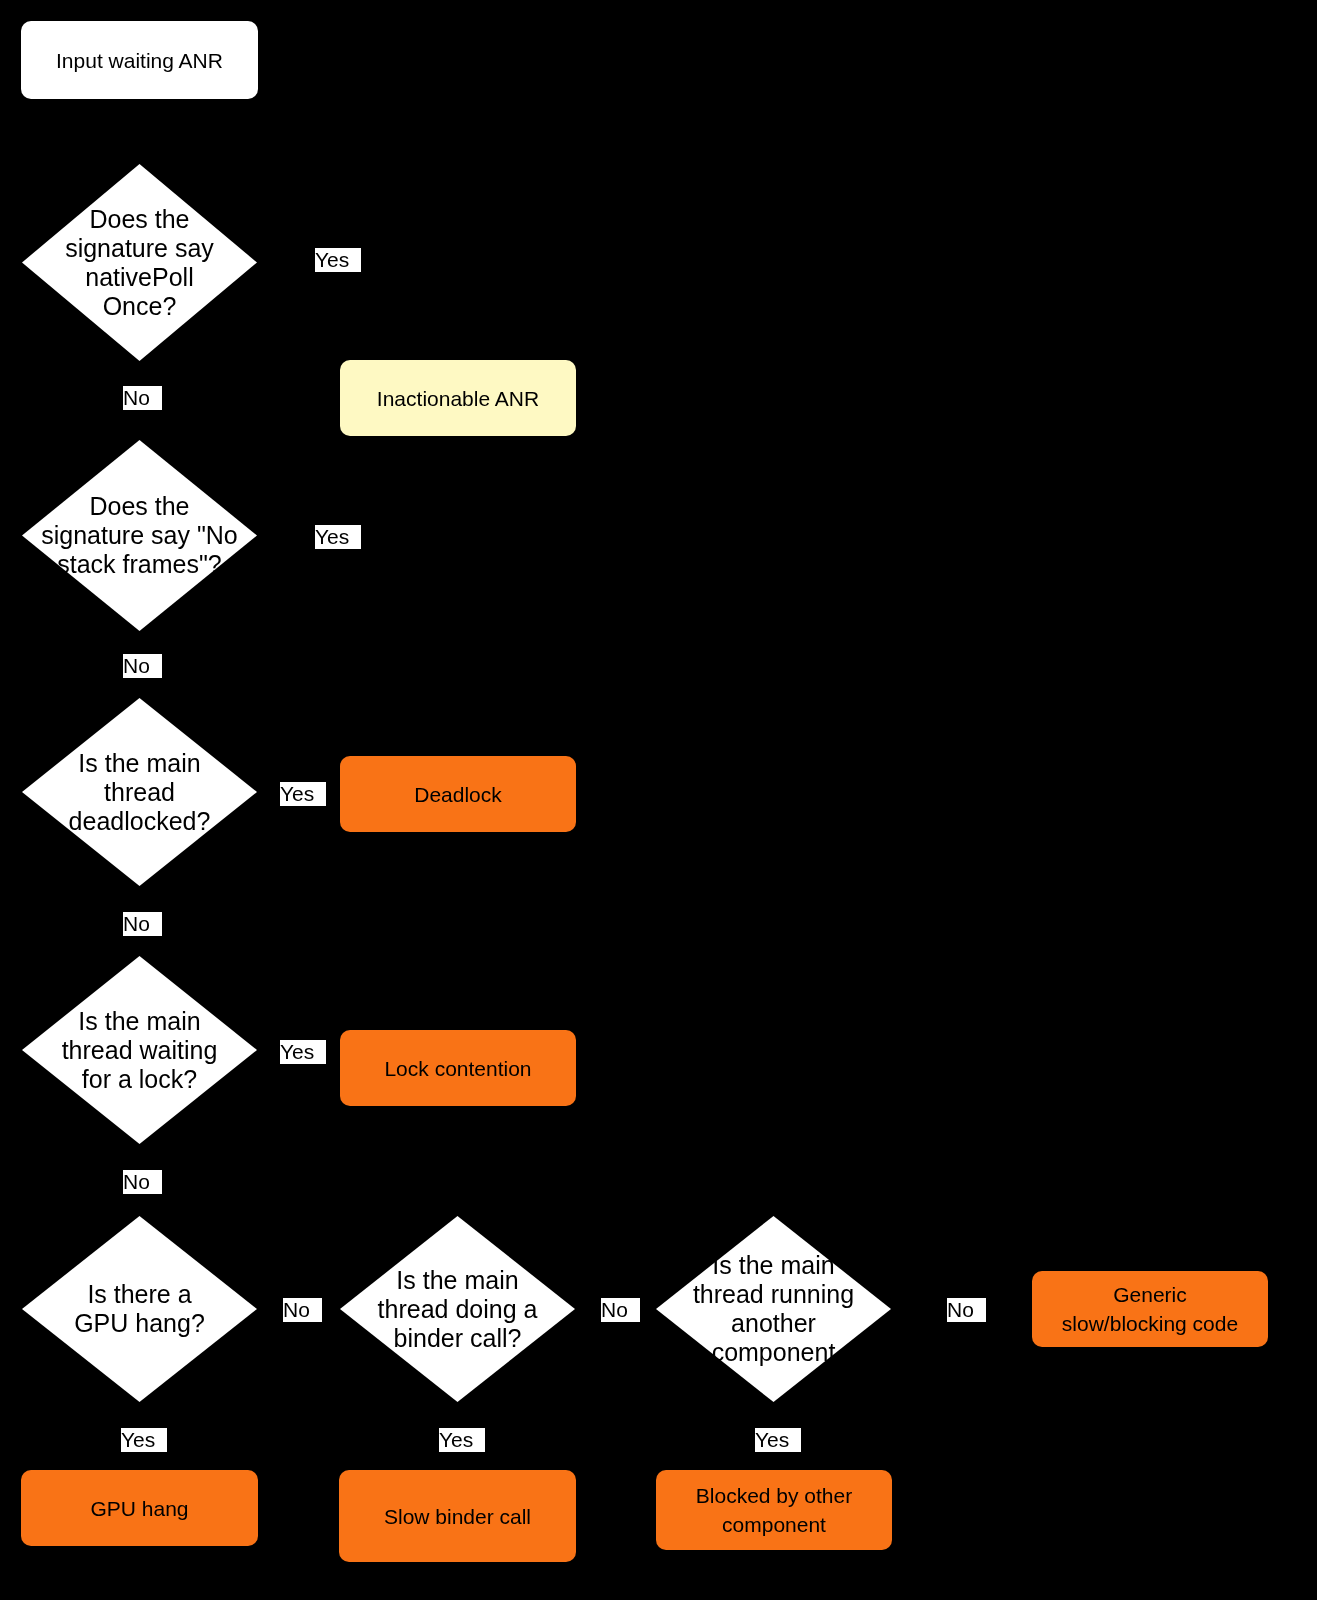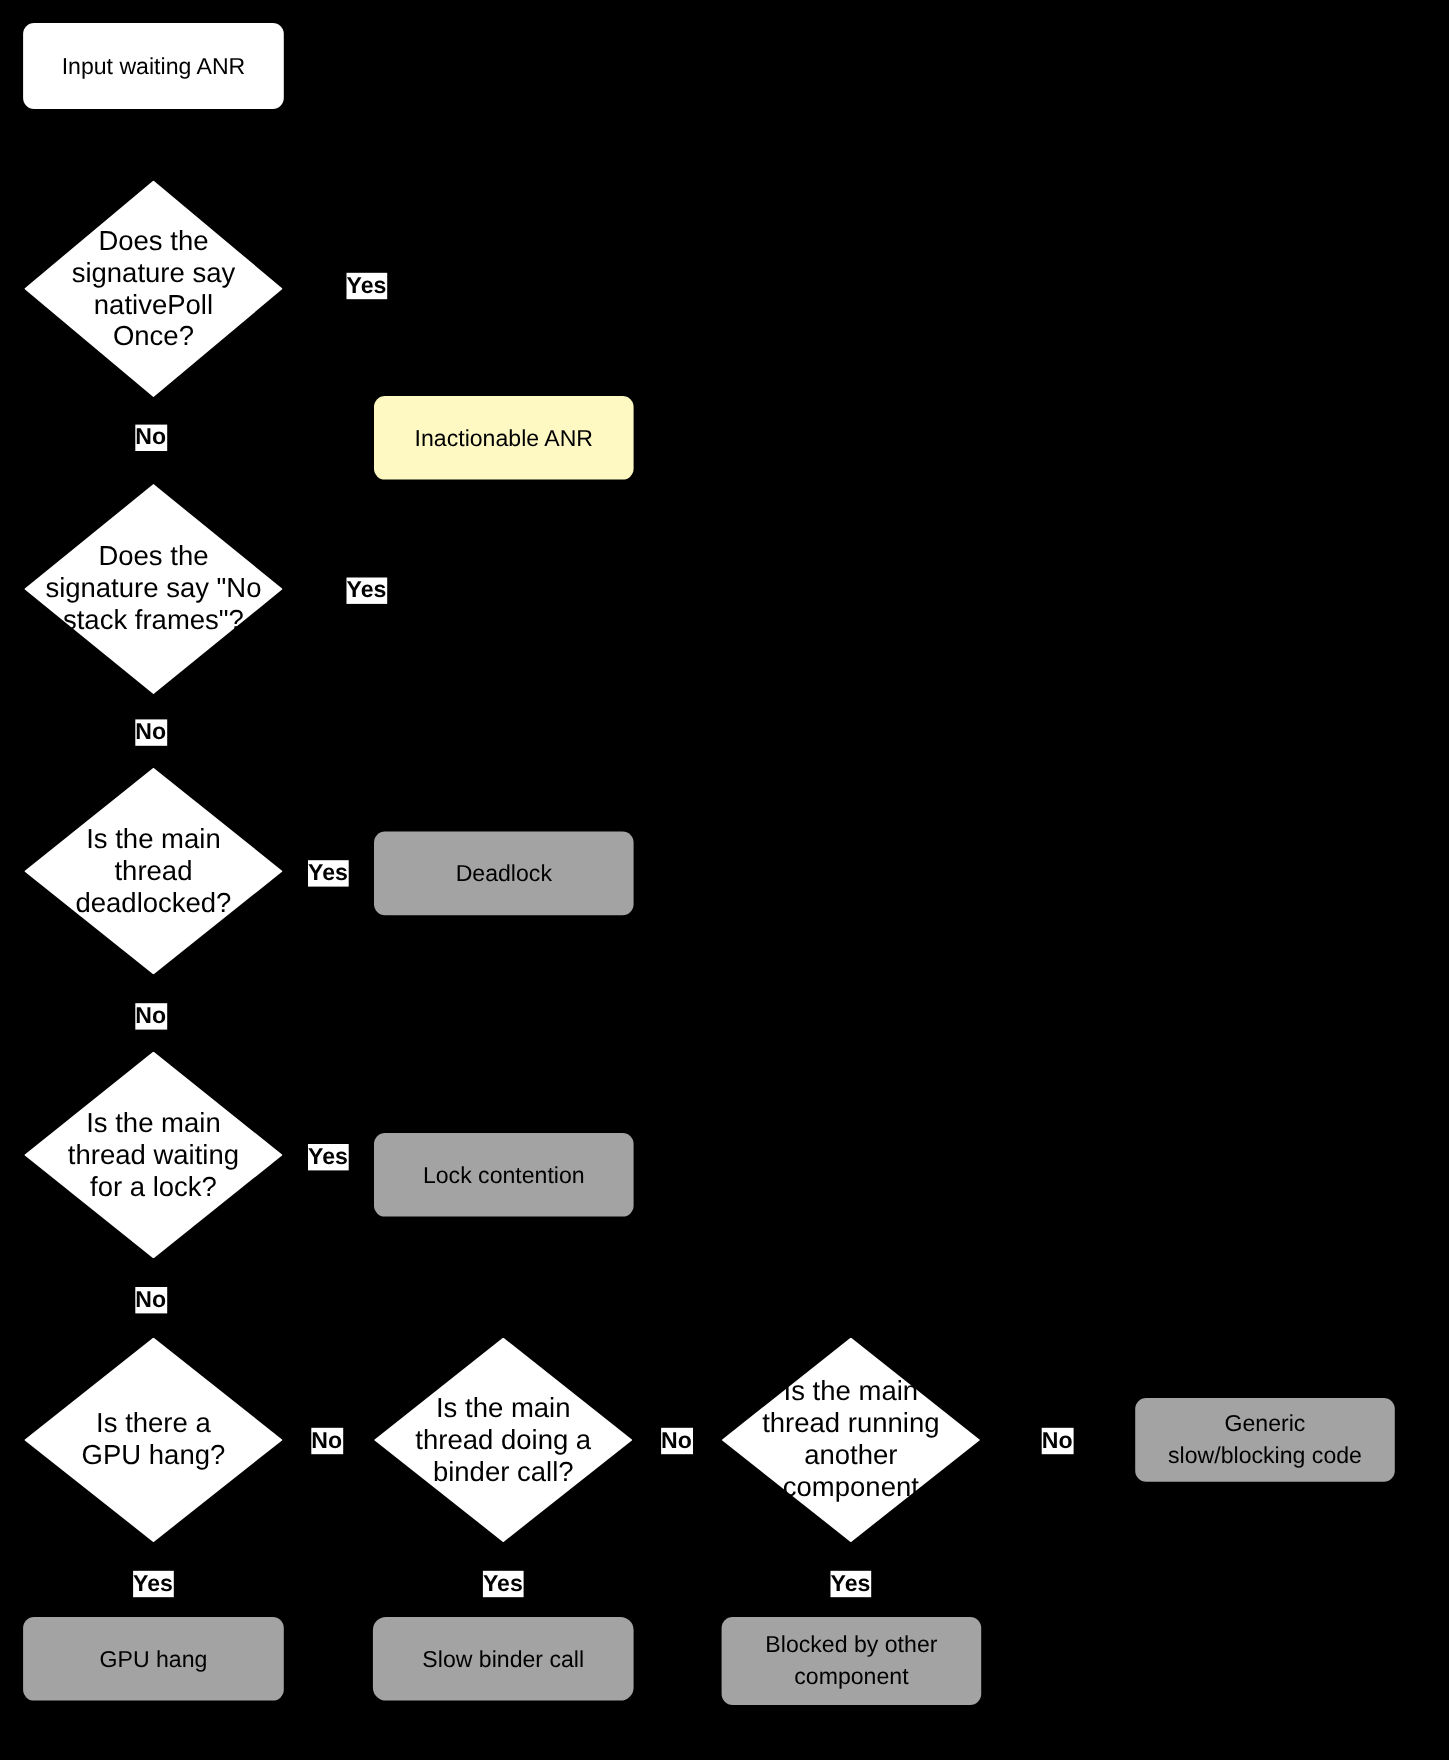--- a/index.html
+++ b/index.html
@@ -28,21 +28,21 @@
     justify-content: center;
     text-align: center;
     color: #000000;
     font-size: 21px;
     line-height: 29px;
     padding: 4px 10px;
     white-space: pre-line;
   }
   .node-box.start   { background: #FFFFFF; }
   .node-box.bad     { background: #fef9c3; }
-  .node-box.good    { background: #a3a3a3; }
+  .node-box.good    { background: #f97316; }
 
   
   .diamond {
     position: absolute;
   }
   .diamond .shape {
     position: absolute;
     inset: 0;
     background: #FFFFFF;
     clip-path: polygon(50% 0%, 100% 50%, 50% 100%, 0% 50%);
@@ -61,23 +61,22 @@
     pointer-events: none;
   }
 
   
   .edge-label {
     position: absolute;
     background: #FFFFFF;
     color: #000000;
     font-size: 21px;
     line-height: 22px;
-    padding: 1px 1px 1px 0;
+    padding: 1px 12px 1px 0;
     white-space: nowrap;
-    font-weight: bold;
   }
 
   
   .connector {
     position: absolute;
     background: #000000;
   }
 </style>
 </head>
 <body>
@@ -177,18 +176,18 @@
   </div>
 
   <div class="edge-label" style="left:947px; top:1298px;">No</div>
   <div class="edge-label" style="left:755px; top:1428px;">Yes</div>
 
   <div class="node-box good" style="left:1032px; top:1271px; width:236px; height:76px;">Generic
 slow/blocking code</div>
 
   <div class="node-box good" style="left:21px; top:1470px; width:237px; height:76px;">GPU hang</div>
 
-  <div class="node-box good" style="left:339px; top:1470px; width:237px; height:76px;border-radius:12px;">Slow binder call</div>
+  <div class="node-box good" style="left:339px; top:1470px; width:237px; height:92px;">Slow binder call</div>
 
   <div class="node-box good" style="left:656px; top:1470px; width:236px; height:80px;">Blocked by other
 component</div>
 
 </div>
 
 </body></html>

